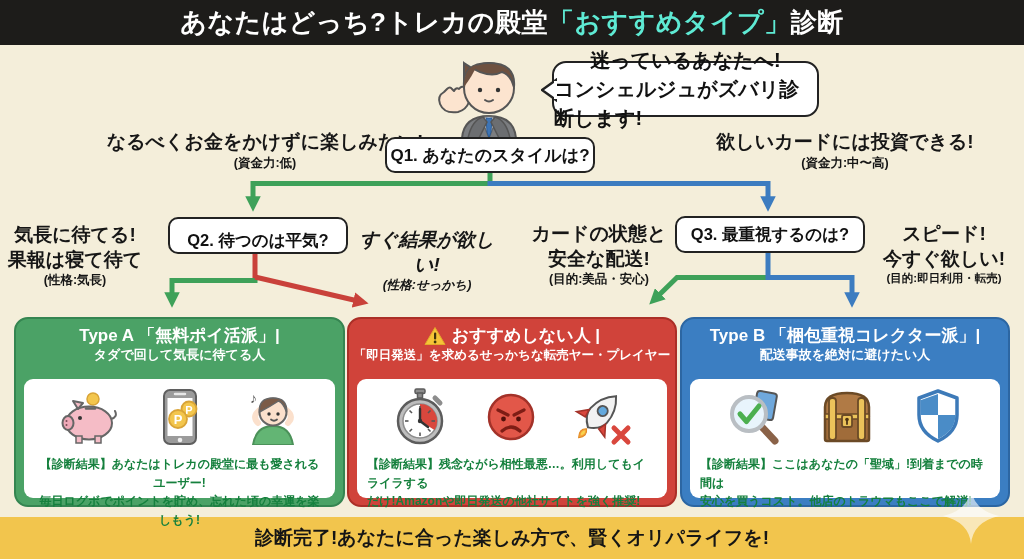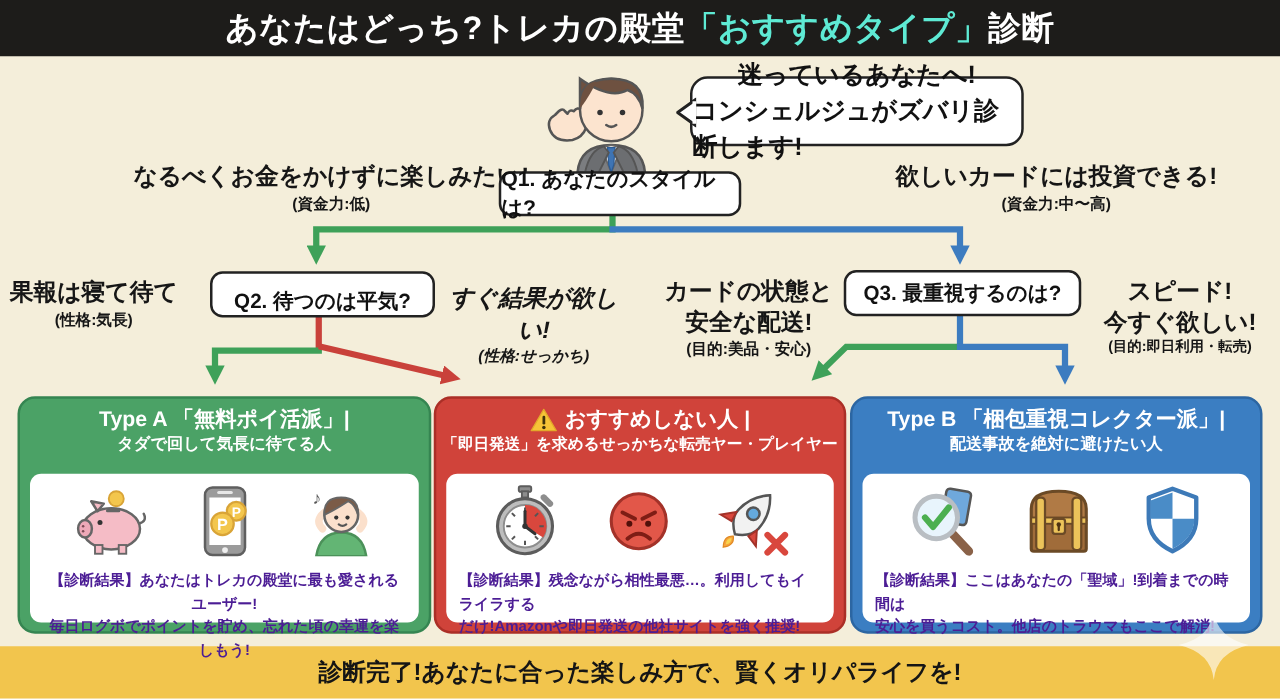--- a/index.html
+++ b/index.html
@@ -26,21 +26,21 @@
   .card{position:absolute;top:317px;height:190px;border-radius:14px;box-sizing:border-box;z-index:3;}
   .card .head{position:absolute;left:0;top:0;width:100%;height:50px;display:flex;flex-direction:column;
               align-items:center;justify-content:center;color:#fff;text-align:center;line-height:1.3;}
   .card .head .ttl{font-size:17px;font-weight:bold;display:flex;align-items:center;gap:6px;}
   .card .head .sub{font-size:13px;font-weight:bold;}
   .card .panel{position:absolute;left:8px;right:8px;top:60px;bottom:7px;background:#fff;
                border-radius:9px;}
   .card .icons{position:absolute;left:0;top:6px;width:100%;height:64px;display:flex;
                align-items:center;justify-content:space-evenly;}
   .card .desc{position:absolute;left:10px;right:10px;top:76px;font-size:12px;font-weight:bold;
-              color:#4c1d95;line-height:1.55;}
+              color:#15803d;line-height:1.55;}
   .desc.center{text-align:center;}
   .cardA{left:14px;width:331px;background:#4ba266;border:2.5px solid #358551;}
   .cardB{left:347px;width:330px;background:#d0433a;border:2.5px solid #ab2f27;}
   .cardC{left:680px;width:330px;background:#3b7ec2;border:2.5px solid #2c66a2;}
   .flow{position:absolute;left:0;top:0;z-index:1;pointer-events:none;}
   .sparkle{position:absolute;left:943px;top:488px;z-index:5;pointer-events:none;opacity:.6;}
   .charwrap{position:absolute;left:424px;top:50px;z-index:2;}
 </style>
 </head>
 <body>
@@ -99,36 +99,37 @@
 
   <div class="bubble">
     <svg class="tail" width="16" height="24" viewBox="0 0 16 24">
       <path d="M15,2 L1,12 L15,22 z" fill="#fff" stroke="#222" stroke-width="2.5"></path>
       <rect x="13" y="3" width="3" height="18" fill="#fff"></rect>
     </svg>
     <span>迷っているあなたへ!</span>
     <span>コンシェルジュがズバリ診断します!</span>
   </div>
 
-  <div class="qbox" style="left:385px;top:137px;width:194px;height:36px;font-size:17px;margin-left:14px;">
+  <div class="qbox" style="left:385px;top:137px;width:210px;height:36px;font-size:17px;">
     <span>Q1. あなたのスタイルは?</span>
   </div>
   <div class="lbl" style="left:105px;top:130px;width:320px;">
     <span class="b">なるべくお金をかけずに楽しみたい!</span>
     <span class="s">(資金力:低)</span>
   </div>
   <div class="lbl" style="left:700px;top:130px;width:290px;">
     <span class="b">欲しいカードには投資できる!</span>
     <span class="s">(資金力:中〜高)</span>
   </div>
 
   <div class="qbox" style="left:168px;top:217px;width:180px;height:37px;font-size:16.5px;align-items:flex-end;">
     <span>Q2. 待つのは平気?</span>
   </div>
   <div class="lbl" style="left:5px;top:223px;width:140px;">
+    <span class="b">気長に待てる!</span>
     <span class="b">果報は寝て待て</span>
     <span class="s">(性格:気長)</span>
   </div>
   <div class="lbl" style="left:352px;top:228px;width:150px;font-style:italic;">
     <span class="b">すぐ結果が欲しい!</span>
     <span class="s">(性格:せっかち)</span>
   </div>
 
   <div class="qbox" style="left:675px;top:216px;width:190px;height:37px;font-size:16.5px;">
     <span>Q3. 最重視するのは?</span>

